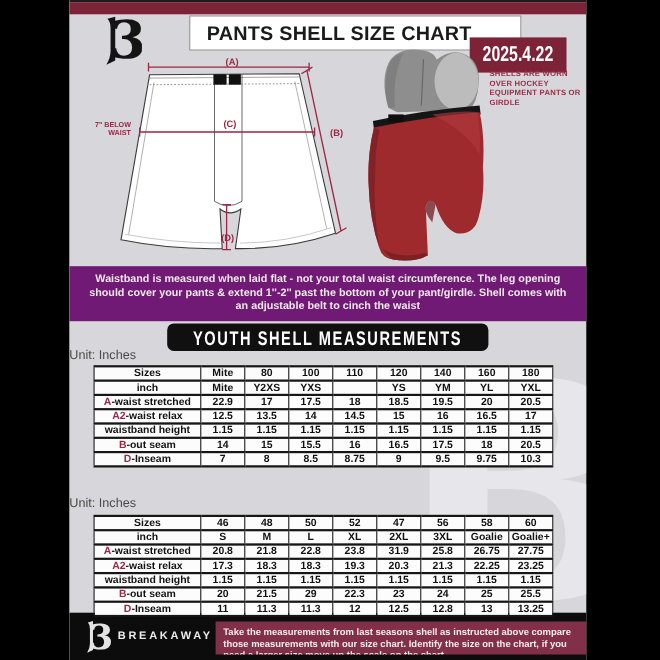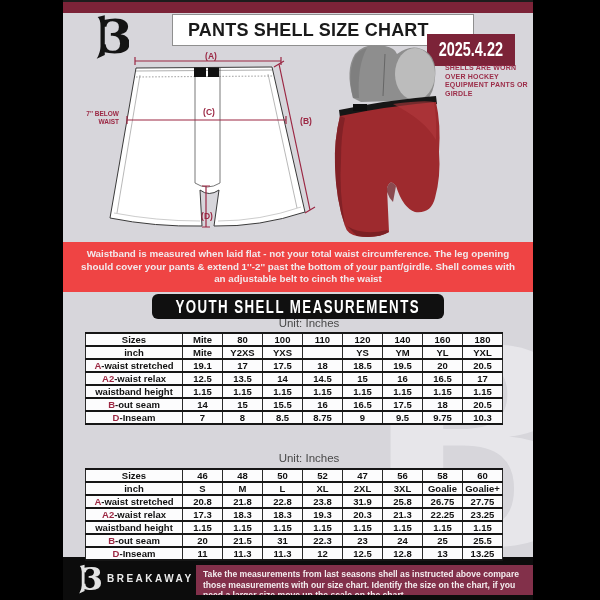--- a/index.html
+++ b/index.html
@@ -35,32 +35,32 @@
   #label-d { left:133px; top:211px; }
   .below-waist-note { position:absolute; left:20px; top:110px; width:36px; text-align:right;
                color:#9b2743; font-weight:bold; font-size:6.5px; line-height:8px; }
 
   .photo { position:absolute; left:270px; top:40px; width:115px; height:200px; }
   .photo svg { width:100%; height:100%; }
   .photo-caption { position:absolute; left:382px; top:64px; width:84px; color:#9c2d49;
                font-weight:bold; font-size:7px; line-height:8.6px; letter-spacing:.2px; }
 
   .wband-banner { position:absolute; left:0; top:242px; width:470px; height:50px;
-               background:#ef4444; color:#f2e9ec; font-weight:bold; font-size:9.8px;
+               background:#701a75; color:#f2e9ec; font-weight:bold; font-size:9.8px;
                line-height:12.6px; text-align:center; padding:6px 12px 0; }
 
   .section-banner { position:absolute; left:50%; transform:translateX(-50%); width:292px;
                height:25px; background:#101010; border-radius:6px; display:flex;
                align-items:center; justify-content:center; z-index:2; }
   .section-banner span { color:#fff; font-size:14px; font-weight:bold; letter-spacing:1.5px;
                transform:scaleY(1.28) scaleX(.95); white-space:nowrap; }
   #youth-banner { top:294px; }
   #adult-banner { top:425px; }
 
-  .unit { position:absolute; left:11px; width:470px; text-align:center; font-size:11.5px;
+  .unit { position:absolute; left:0; width:470px; text-align:left; font-size:11.5px;
           color:#4a4a4a; z-index:2; }
   #youth-unit { top:317px; }
   #adult-unit { top:452px; }
 
   table.size { position:absolute; left:22px; width:418px; border-collapse:collapse;
                table-layout:fixed; z-index:2; }
   #youth-table { top:332px; }
   #adult-table { top:468px; }
   .size col.c-label { width:97px; }
   .size td { border:1px solid #2a2a2a; border-top:2px solid #161616; border-bottom:2px solid #161616;
@@ -193,21 +193,21 @@
             <td>Y2XS</td>
             <td>YXS</td>
             <td></td>
             <td>YS</td>
             <td>YM</td>
             <td>YL</td>
             <td>YXL</td>
           </tr>
           <tr>
             <td><span class="pfx">A</span>-waist stretched</td>
-            <td>19.1</td>
+            <td>22.9</td>
             <td>17</td>
             <td>17.5</td>
             <td>18</td>
             <td>18.5</td>
             <td>19.5</td>
             <td>20</td>
             <td>20.5</td>
           </tr>
           <tr>
             <td><span class="pfx">A2</span>-waist relax</td>
@@ -322,21 +322,21 @@
             <td>1.15</td>
             <td>1.15</td>
             <td>1.15</td>
             <td>1.15</td>
             <td>1.15</td>
           </tr>
           <tr>
             <td><span class="pfx">B</span>-out seam</td>
             <td>20</td>
             <td>21.5</td>
-            <td>31</td>
+            <td>29</td>
             <td>22.3</td>
             <td>23</td>
             <td>24</td>
             <td>25</td>
             <td>25.5</td>
           </tr>
           <tr>
             <td><span class="pfx">D</span>-Inseam</td>
             <td>11</td>
             <td>11.3</td>

